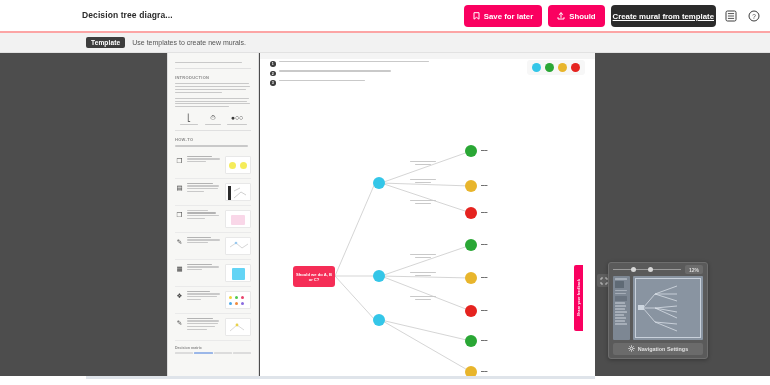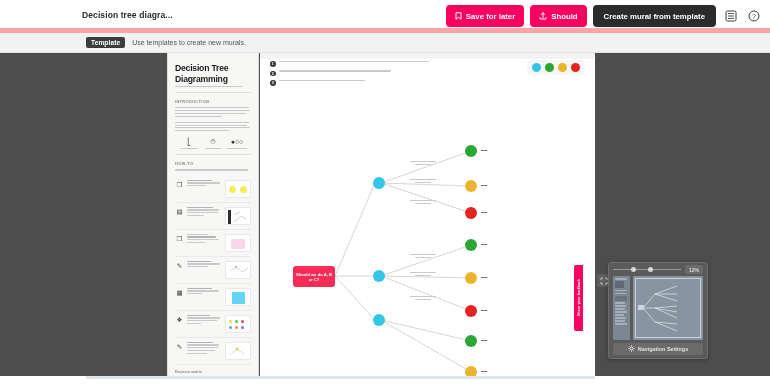--- a/index.html
+++ b/index.html
@@ -6,38 +6,38 @@
   html, body {
     width: 770px; height: 385px;
     font-family: "Liberation Sans", sans-serif;
     background: #ffffff; overflow: hidden;
   }
   #app { position: relative; width: 770px; height: 385px; background: #ffffff; }
 
   
   .header {
     position: absolute; left: 0; top: 0; width: 770px; height: 33px;
-    background: #ffffff; border-bottom: 5px solid #fca5a5;
+    background: #ffffff; border-bottom: 2px solid #fca5a5;
     display: flex; align-items: center;
   }
   .doc-title {
     position: absolute; left: 82px; top: 10px;
     font-size: 8.5px; font-weight: 700; color: #2b2b2b; letter-spacing: .1px;
   }
   .hdr-actions {
     position: absolute; right: 8px; top: 5px;
     display: flex; align-items: center; gap: 6px;
   }
   .btn {
     height: 22px; border-radius: 4px; display: flex; align-items: center;
     gap: 4px; padding: 9px 9px; font-size: 7.8px; font-weight: 700;
     cursor: pointer; white-space: nowrap; border: none;
   }
   .btn-pink { background: #fa0060; color: #ffffff; }
-  .btn-dark { background: #2b2b2b; color: #ffffff; padding: 0 11px; }
+  .btn-dark { background: #2b2b2b; color: #ffffff; padding: 0 2px; text-decoration: underline; }
   .ic { display: inline-block; line-height: 0; }
   .icon-btn {
     width: 17px; height: 17px; display: flex; align-items: center;
     justify-content: center; cursor: pointer; color: #3c3c3c;
   }
 
   
   .subheader {
     position: absolute; left: 0; top: 33px; width: 770px; height: 20px;
     background: #f2f2f2; border-bottom: 1px solid #e2e2e2;
@@ -227,21 +227,20 @@
   <div class="subheader">
     <span class="chip">Template</span>
     <span class="sub-text">Use templates to create new murals.</span>
   </div>
 
   <div class="workspace">
     <div class="gutter-left"></div>
     <div class="gutter-right"></div>
 
     <div class="tpl-doc">
-      <div class="tpl-title">Decision Tree Diagramming</div>
       <div class="tpl-sub">
         <div class="ln" style="width:88%"></div>
       </div>
 
       <div class="rule"></div>
       <div class="sec-label">INTRODUCTION</div>
       <div class="para">
         <div class="ln" style="width:97%"></div>
           <div class="ln" style="width:99%"></div>
         <div class="ln" style="width:93%"></div>

